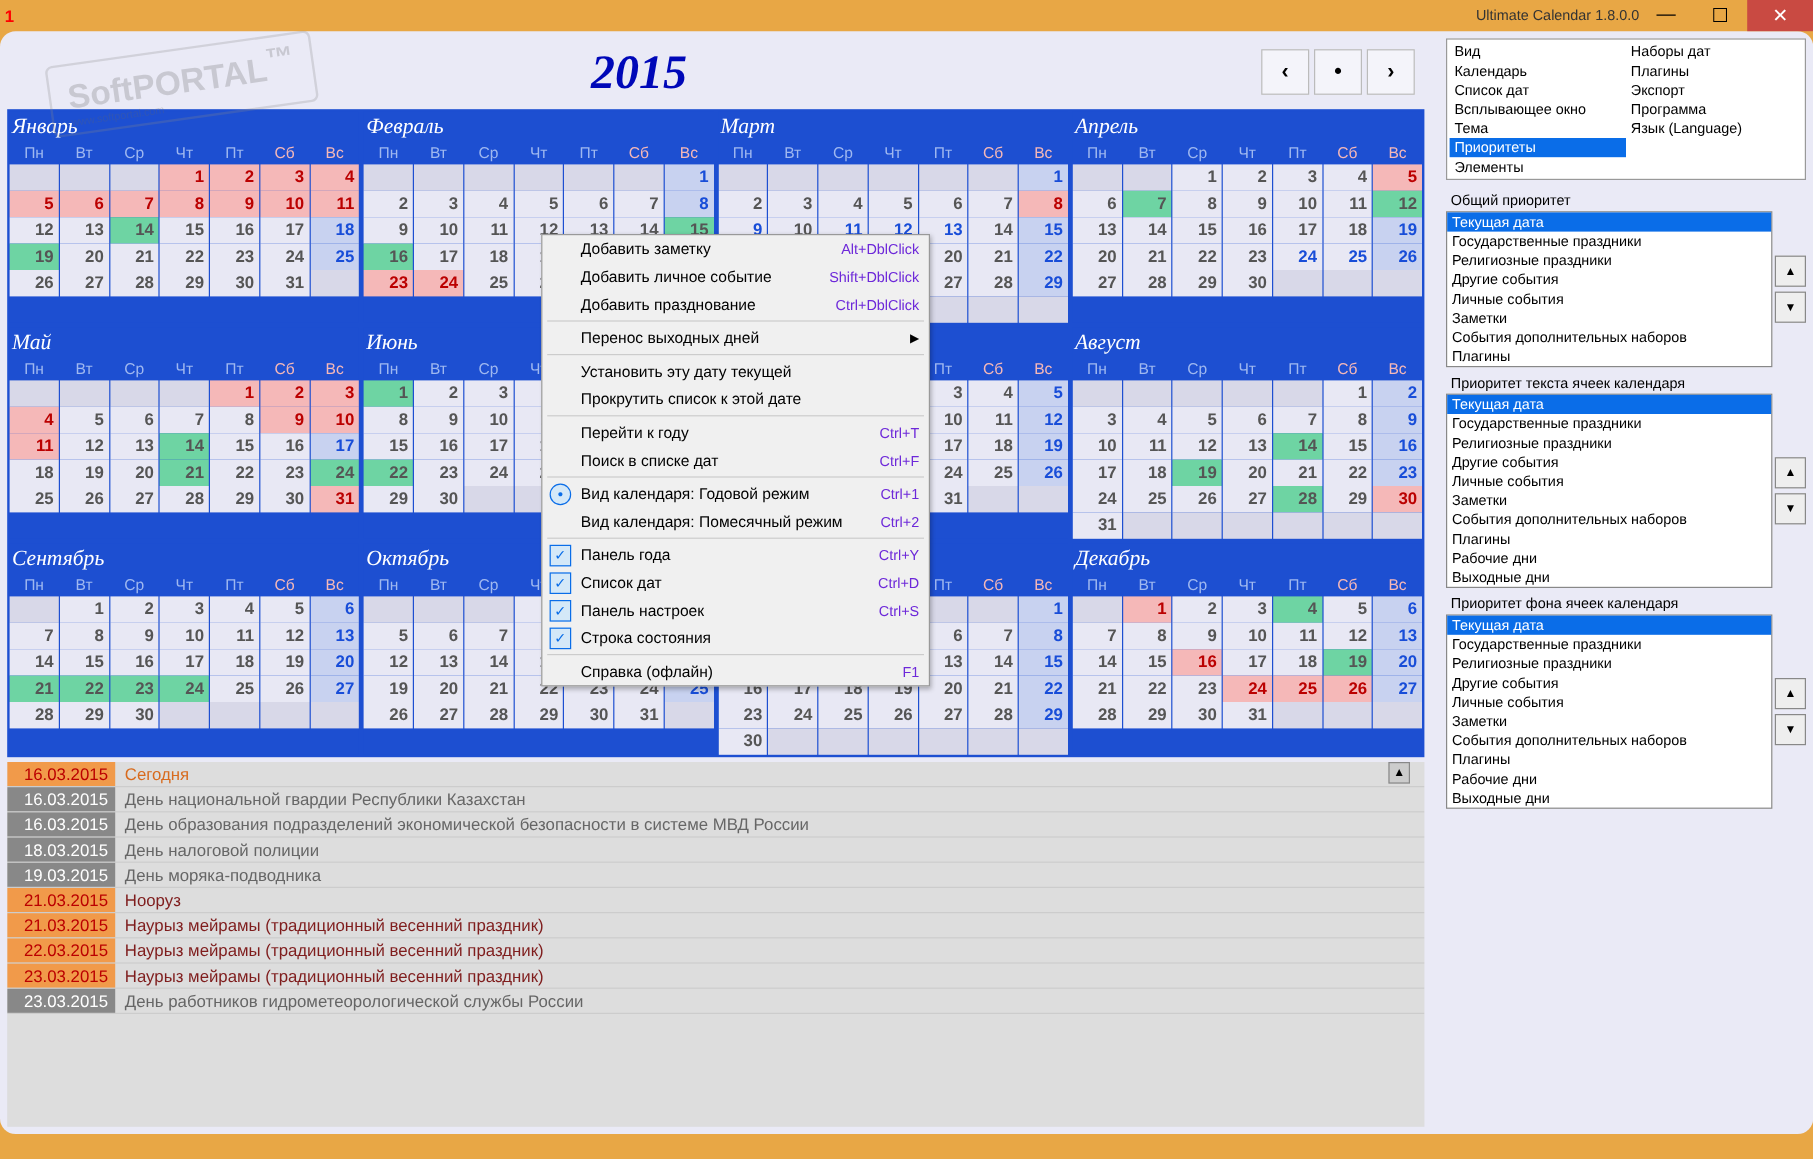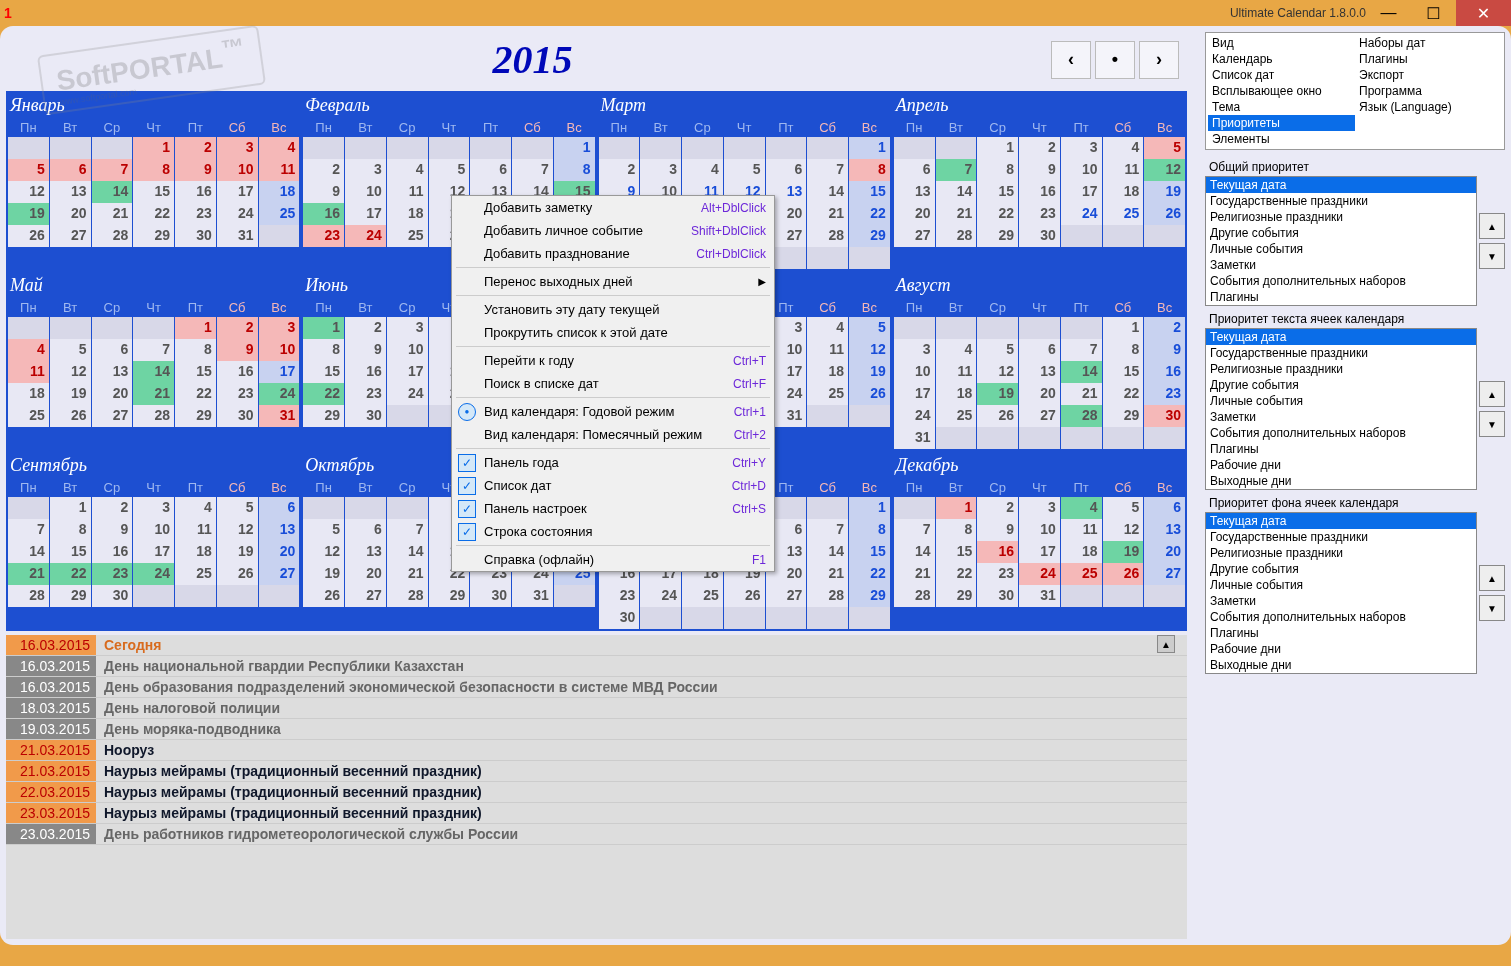--- a/index.html
+++ b/index.html
@@ -45,25 +45,25 @@
 .prio-list-wrap { display: flex; gap: 2px; }
 .prio-list { flex: 1; background: white; border: 1px solid #888; }
 .prio-item { padding: 1px 4px; cursor: pointer; }
 .prio-item.sel { background: #0a6de8; color: white; }
 .prio-arrows { display: flex; flex-direction: column; justify-content: center; gap: 4px; }
 .prio-arrow { width: 26px; height: 26px; border: 1px solid #888; background: #eee; display: flex; align-items: center; justify-content: center; cursor: pointer; font-size: 10px; }
 
 .datelist { flex: 1; background: #ddd; overflow: auto; }
 .dl-row { display: flex; align-items: center; font-size: 14px; border-bottom: 1px solid #ccc; }
 .dl-date { width: 90px; padding: 2px 6px; font-weight: normal; color: white; background: #888; text-align: right; }
-.dl-text { padding: 2px 8px; color: #666; font-weight: bold; }
+.dl-text { padding: 2px 8px; color: #666; font-weight: normal; }
 .dl-row.today .dl-date { background: #f19a4a; color: #b00; }
 .dl-row.today .dl-text { color: #d86b1e; }
 .dl-row.red .dl-date { background: #f19a4a; color: #b00; }
-.dl-row.red .dl-text { color: #0f172a; }
+.dl-row.red .dl-text { color: #7f1d1d; }
 .scroll-btn { position: absolute; right: 12px; width: 18px; height: 18px; background: #ccc; border: 1px solid #888; display: flex; align-items: center; justify-content: center; font-size: 10px; }
 
 .context-menu { position: absolute; left: 415px; top: 195px; width: 324px; background: #f0f0f0; border: 1px solid #999; box-shadow: 2px 2px 4px rgba(0,0,0,0.3); z-index: 100; margin-left: 36px; }
 .ctx-item { display: flex; align-items: center; padding: 4px 8px 4px 32px; font-size: 13px; cursor: pointer; position: relative; }
 .ctx-sep { height: 1px; background: #ccc; margin: 2px 4px; }
 .ctx-label { flex: 1; }
 .ctx-short { color: #6d28d9; font-size: 12px; }
 .ctx-check { position: absolute; left: 6px; width: 18px; height: 18px; border: 1px solid #0a6de8; background: #d4e8f8; display: flex; align-items: center; justify-content: center; font-size: 12px; color: #0a6de8; }
 .ctx-radio { border-radius: 50%; font-size: 8px; }
 .ctx-arrow { font-size: 10px; }

